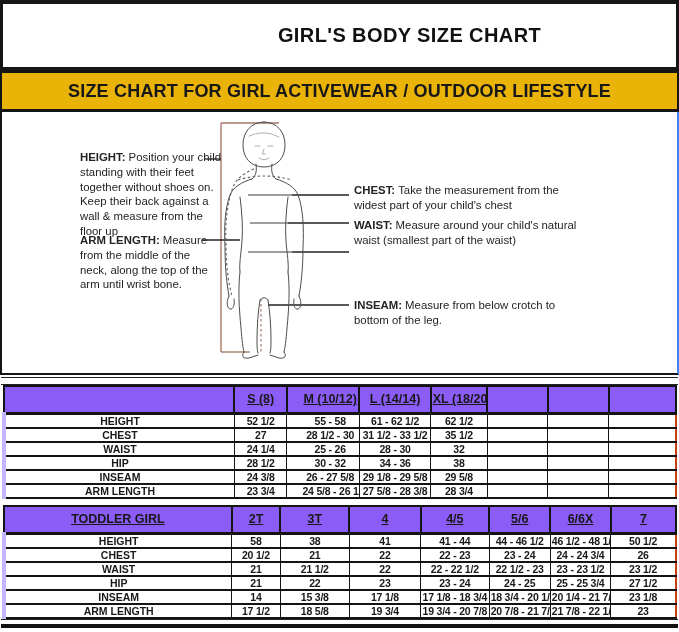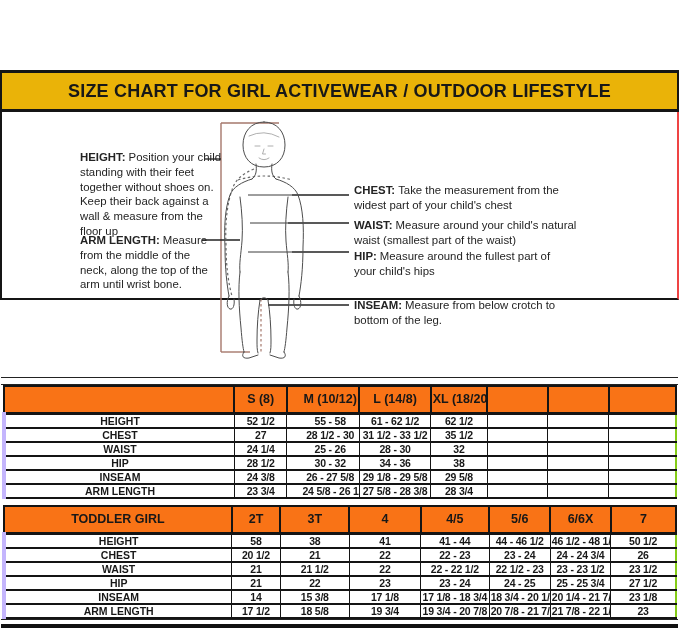--- a/index.html
+++ b/index.html
@@ -23,22 +23,22 @@
   
   .banner{
     position:absolute;left:0;top:70px;width:679px;height:42px;
     background:#eab308;border:2px solid #151515;border-top-width:3px;border-bottom-width:3px;
     display:flex;align-items:center;justify-content:center;
   }
   .banner h2{margin:0;font-size:18px;font-weight:bold;letter-spacing:.2px;color:#181818;}
 
   
   .diagram{
-    position:absolute;left:0;top:112px;width:679px;height:188px;background:#fff;
-    border-left:2px solid #151515;border-right:2px solid #ef4444;border-bottom:2px solid #151515;
+    position:absolute;left:0;top:112px;width:679px;height:263px;background:#fff;
+    border-left:2px solid #151515;border-right:2px solid #3b82f6;border-bottom:2px solid #151515;
   }
   .diagram svg{position:absolute;left:0;top:0;}
   .ann{position:absolute;font-size:11.4px;line-height:1.3;color:#242424;}
   .ann b{font-weight:bold;margin-right:3px;}
 
   
   .strip{
     position:absolute;left:1px;width:677px;background:#fff;
     border-top:1px solid #222;border-bottom:1px solid #222;
   }
@@ -50,30 +50,30 @@
     position:absolute;left:2px;width:675px;border-collapse:collapse;
     table-layout:fixed;font-family:"Liberation Sans", sans-serif;
   }
   .t1{top:385px;}
   .t2{top:505px;}
   table.sz th, table.sz td{
     border:1px solid #141414;text-align:center;vertical-align:middle;
     padding:0 1px;white-space:nowrap;overflow:hidden;color:#181818;
   }
   table.sz thead th{
-    background:#f97316;height:27px;font-size:12.5px;font-weight:bold;
-    border:2px solid #141414;border-bottom:3px solid #141414;
+    background:#8b5cf6;height:27px;font-size:12.5px;font-weight:bold;
+    border:2px solid #141414;border-bottom:3px solid #141414;text-decoration:underline;
   }
   table.sz tbody td{
     background:#fff;height:12px;font-size:10.5px;font-weight:bold;
     letter-spacing:-.2px;border-bottom:2px solid #141414;
   }
   table.sz tbody td.rowlabel{font-size:10.5px;letter-spacing:0;}
   table.sz tbody td:first-child{border-left:4px solid #c4b5fd;}
-  table.sz tbody td:last-child{border-right:2px solid #84cc16;text-align:center;}
+  table.sz tbody td:last-child{border-right:2px solid #c2410c;text-align:center;}
   table.sz tbody tr:last-child td{border-bottom:2px solid #141414;}
 
   
   .t1 th:nth-child(1),.t1 td:nth-child(1){width:34.3%;}
   .t1 th:nth-child(2),.t1 td:nth-child(2){width:7.8%;}
   .t1 th:nth-child(3),.t1 td:nth-child(3){width:10.8%;padding-left:15px;}
   .t1 th:nth-child(4),.t1 td:nth-child(4){width:10.6%;}
   .t1 th:nth-child(5),.t1 td:nth-child(5){width:8.4%;}
   .t1 th:nth-child(6),.t1 td:nth-child(6){width:9.0%;}
   .t1 th:nth-child(7),.t1 td:nth-child(7){width:9.1%;}
@@ -84,20 +84,23 @@
   .t2 th:nth-child(4),.t2 td:nth-child(4){width:10.6%;}
   .t2 th:nth-child(5),.t2 td:nth-child(5){width:10.2%;}
   .t2 th:nth-child(6),.t2 td:nth-child(6){width:9.1%;}
   .t2 th:nth-child(7),.t2 td:nth-child(7){width:9.0%;margin-top:44px;}
 </style>
 </head>
 <body>
 
 <div class="page">
 
+  <div class="title-box">
+    <h1>GIRL'S BODY SIZE CHART</h1>
+  </div>
 
   <div class="banner">
     <h2>SIZE CHART FOR GIRL ACTIVEWEAR / OUTDOOR LIFESTYLE</h2>
   </div>
 
   <div class="diagram">
 
     <svg width="679" height="263" viewBox="0 0 679 263">
 
       <g stroke="#a5776b" stroke-width="1.4" fill="none">
@@ -169,37 +172,34 @@
     <div class="ann" style="left:78px;top:121px;width:136px">
       <b>ARM LENGTH:</b><span>Measure from the middle of the neck, along the top of the arm until wrist bone.</span>
     </div>
 
     <div class="ann" style="left:352px;top:71px;width:218px">
       <b>CHEST:</b><span>Take the measurement from the widest part of your child's chest</span>
     </div>
     <div class="ann" style="left:352px;top:106px;width:232px">
       <b>WAIST:</b><span>Measure around your child's natural waist (smallest part of the waist)</span>
     </div>
-    <div class="ann" style="left:352px;top:137px;width:212px">
-      <b>HIP:</b><span>Measure around the fullest part of your child's hips</span>
-    </div>
     <div class="ann" style="left:352px;top:186px;width:224px">
       <b>INSEAM:</b><span>Measure from below crotch to bottom of the leg.</span>
     </div>
   </div>
 
   <div class="strip strip1"></div>
 
   <table class="sz t1">
     <thead>
         <tr>
           <th></th>
           <th>S (8)</th>
           <th>M (10/12)</th>
-          <th>L (14/8)</th>
+          <th>L (14/14)</th>
           <th>XL (18/20)</th>
           <th></th>
           <th></th>
           <th></th>
         </tr>
       </thead>
     <tbody>
         <tr>
           <td class="rowlabel">HEIGHT</td>
           <td>52 1/2</td>

